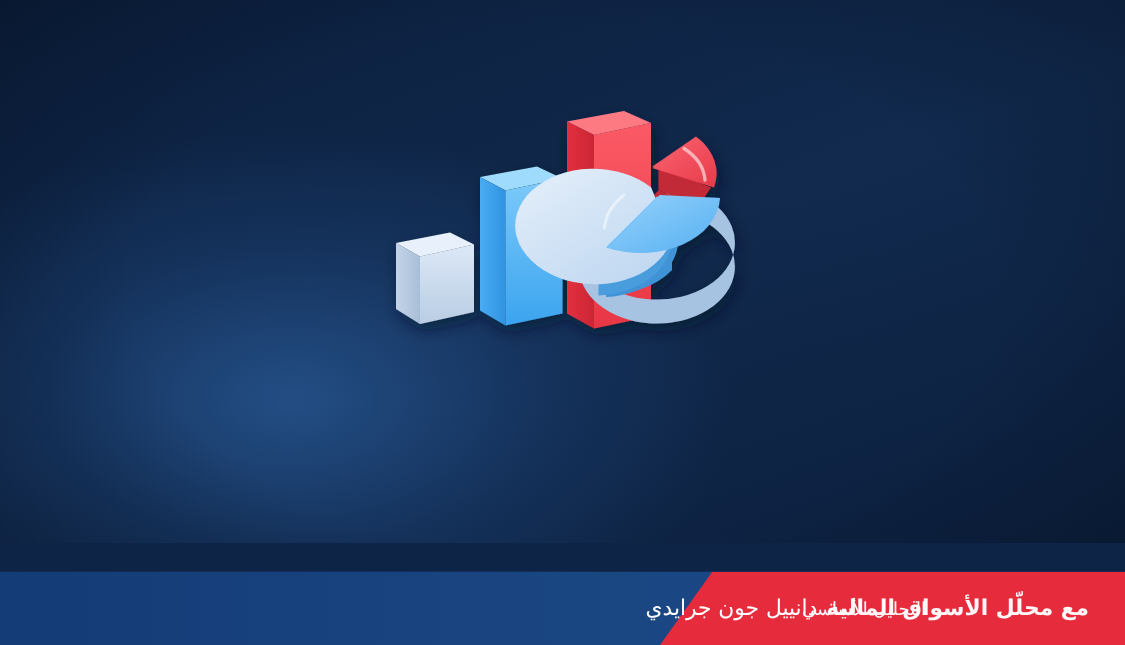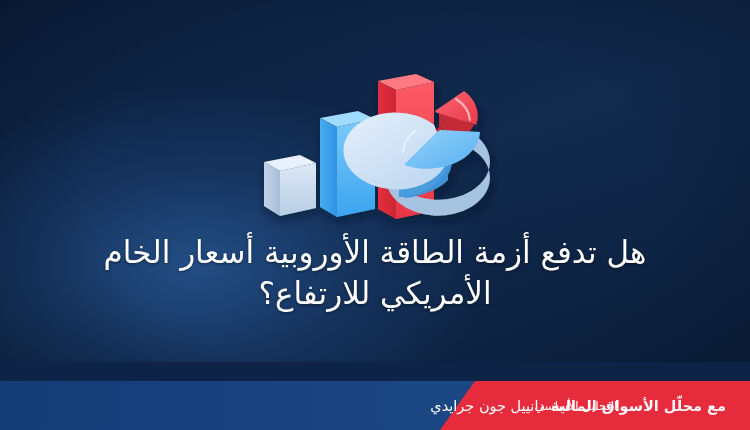--- a/index.html
+++ b/index.html
@@ -195,25 +195,20 @@
           <path d="M 187 59 L 216 39 A 44 33 0 0 1 227 72 Z" fill="url(#pieTopRed)"></path>
           <path d="M 187 60 L 217 40 A 45 34 0 0 1 228 73 Z" fill="url(#pieTopRed)"></path>
 
           <path d="M 208 47 A 40 30 0 0 1 222 68" stroke="#ffd3d6" stroke-width="2.2" fill="none" opacity="0.75" stroke-linecap="round"></path>
           <path d="M 168 78 A 48 35 0 0 0 155 100" stroke="#ffffff" stroke-width="2" fill="none" opacity="0.5" stroke-linecap="round"></path>
         </g>
       </g>
     </svg>
   </div>
 
-  <h1 class="headline">
-    <span>هل تدفع أزمة الطاقة الأوروبية أسعار الخام</span>
-    <br>
-    <span>الأمريكي للارتفاع؟</span>
-  </h1>
 
   <div class="strip-top"></div>
 
   <div class="footer">
     <div class="footer-blue"></div>
     <div class="footer-red">
       <span class="badge-label">التحليل الأساسي</span>
     </div>
 
     <div class="footer-credit">

